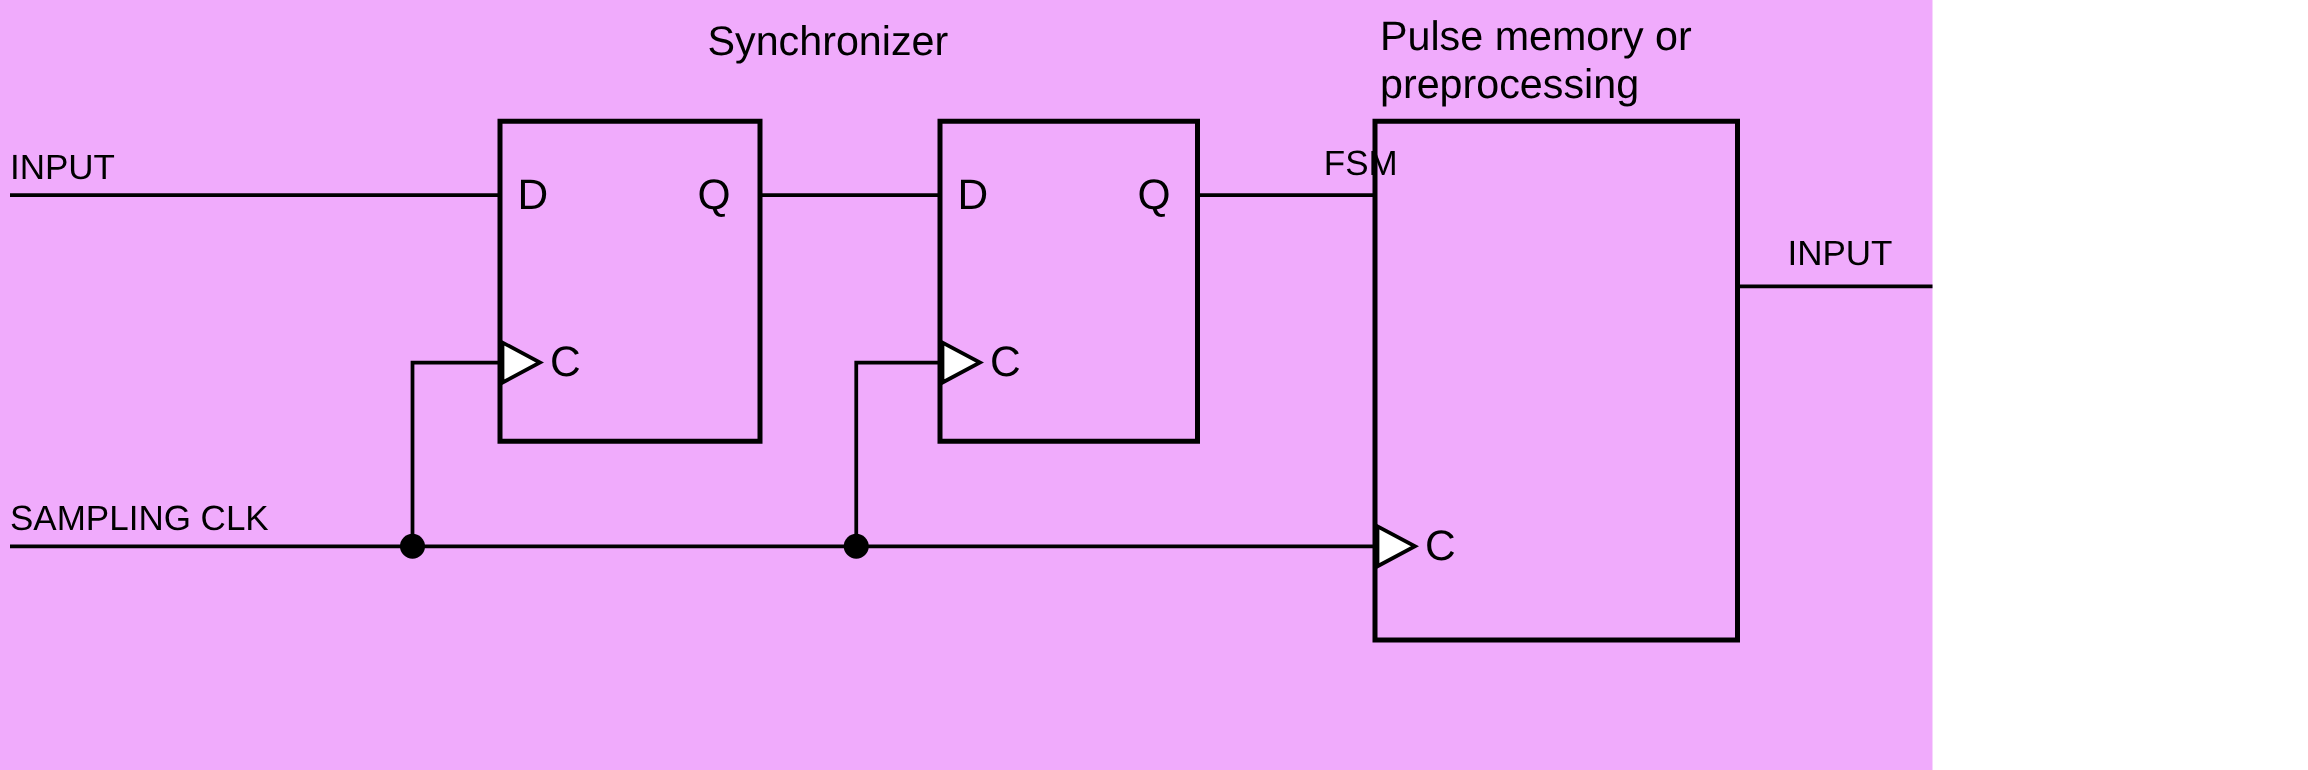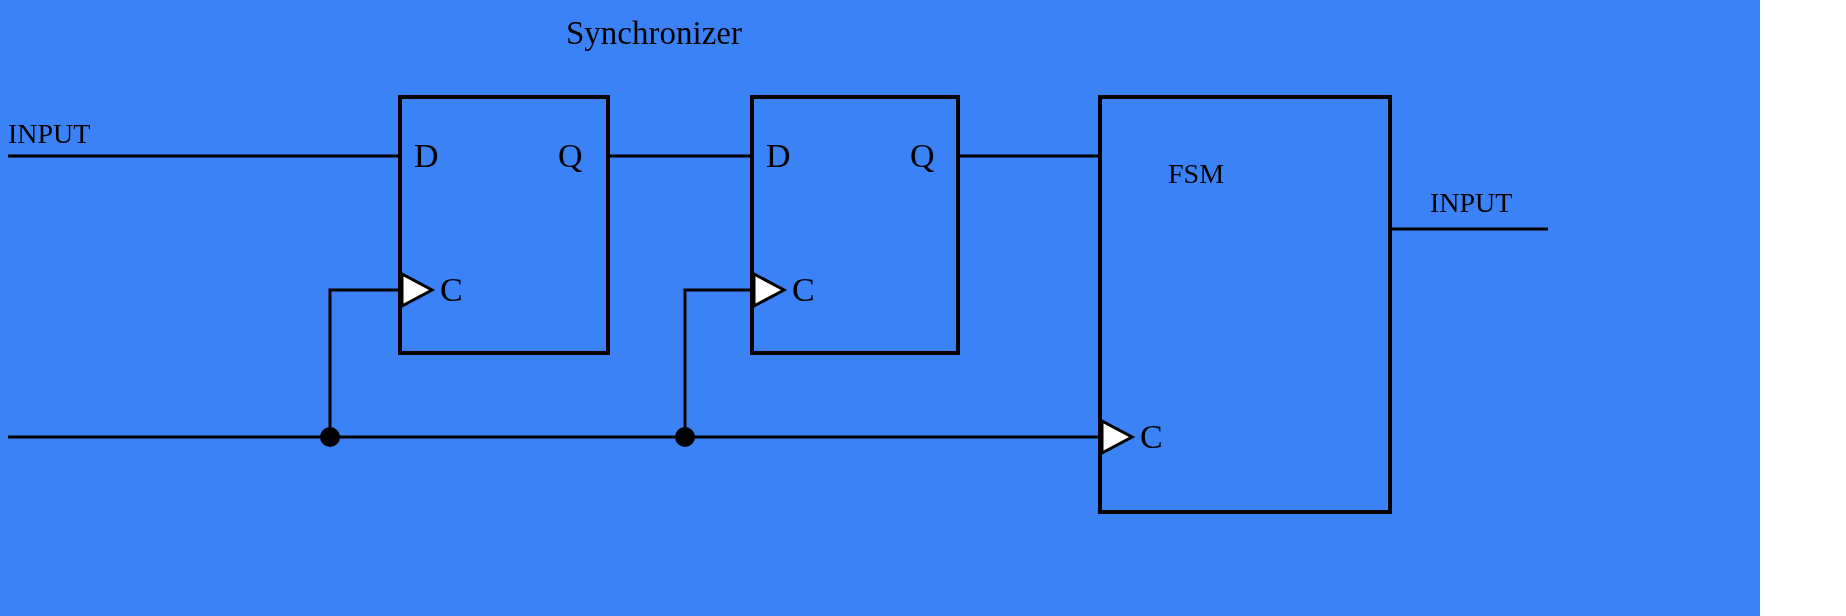--- a/index.html
+++ b/index.html
@@ -2,24 +2,24 @@
 <html><head>
 <meta charset="utf-8">
 <style>
   html, body {
     margin: 0;
     padding: 0;
     background: #ffffff;
   }
   .diagram {
     position: relative;
-    width: 1760px;
+    width: 1546px;
     height: 616px;
-    background: #3b82f6;
-    font-family: Liberation Serif, serif;
+    background: #f0abfc;
+    font-family: Liberation Sans, sans-serif;
     color: #000000;
     overflow: hidden;
   }
   .diagram svg {
     position: absolute;
     left: 0;
     top: 0;
   }
   .lbl {
     position: absolute;
@@ -66,27 +66,30 @@
     <circle cx="330" cy="437" r="10" fill="#000000"></circle>
     <circle cx="685" cy="437" r="10" fill="#000000"></circle>
 
     <polygon points="402,274 402,306 432,290" fill="#ffffff" stroke="#000000" stroke-width="3"></polygon>
     <polygon points="754,274 754,306 784,290" fill="#ffffff" stroke="#000000" stroke-width="3"></polygon>
     <polygon points="1102,421 1102,453 1132,437" fill="#ffffff" stroke="#000000" stroke-width="3"></polygon>
   </svg>
 
   <div class="lbl title" style="left:566px; top:14px;">Synchronizer</div>
 
+  <div class="lbl title" style="left:1104px; top:10px;">Pulse memory or
+preprocessing</div>
 
   <div class="lbl" style="left:8px; top:115px;">INPUT</div>
 
+  <div class="lbl" style="left:8px; top:396px;">SAMPLING CLK</div>
 
   <div class="lbl" style="left:1430px; top:184px;">INPUT</div>
 
-  <div class="lbl" style="left:1168px; top:112px;margin-top:43px;">FSM</div>
+  <div class="lbl" style="left:1059px; top:112px;">FSM</div>
 
   <div class="lbl pin" style="left:414px; top:137px;">D</div>
   <div class="lbl pin" style="left:558px; top:137px;">Q</div>
   <div class="lbl pin" style="left:440px; top:271px;">C</div>
 
   <div class="lbl pin" style="left:766px; top:137px;">D</div>
   <div class="lbl pin" style="left:910px; top:137px;">Q</div>
   <div class="lbl pin" style="left:792px; top:271px;">C</div>
 
   <div class="lbl pin" style="left:1140px; top:418px;">C</div>

